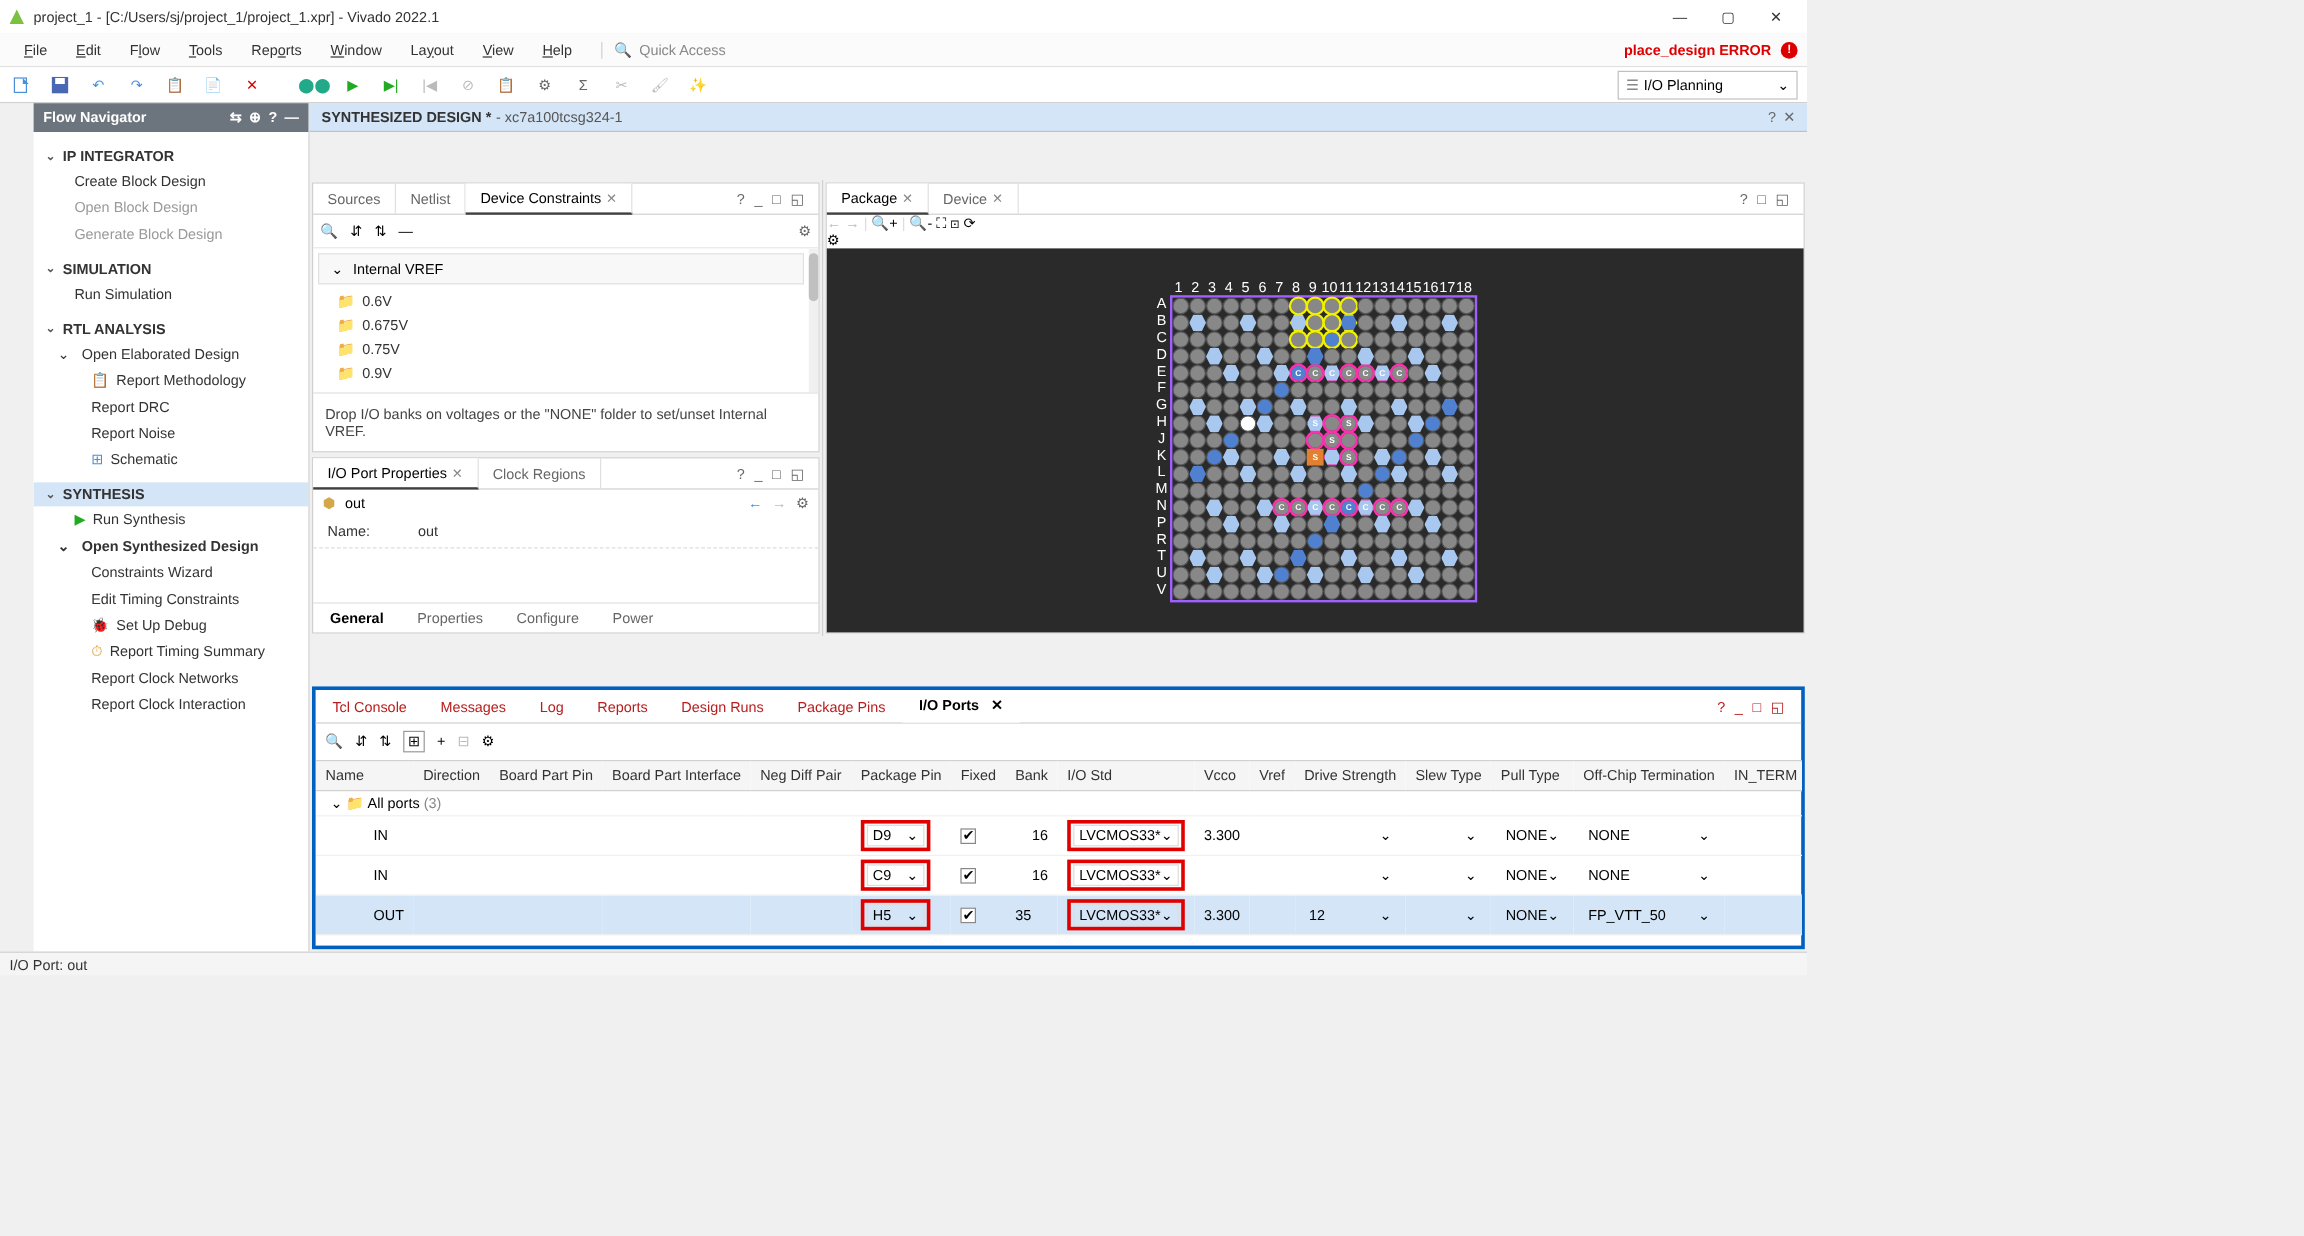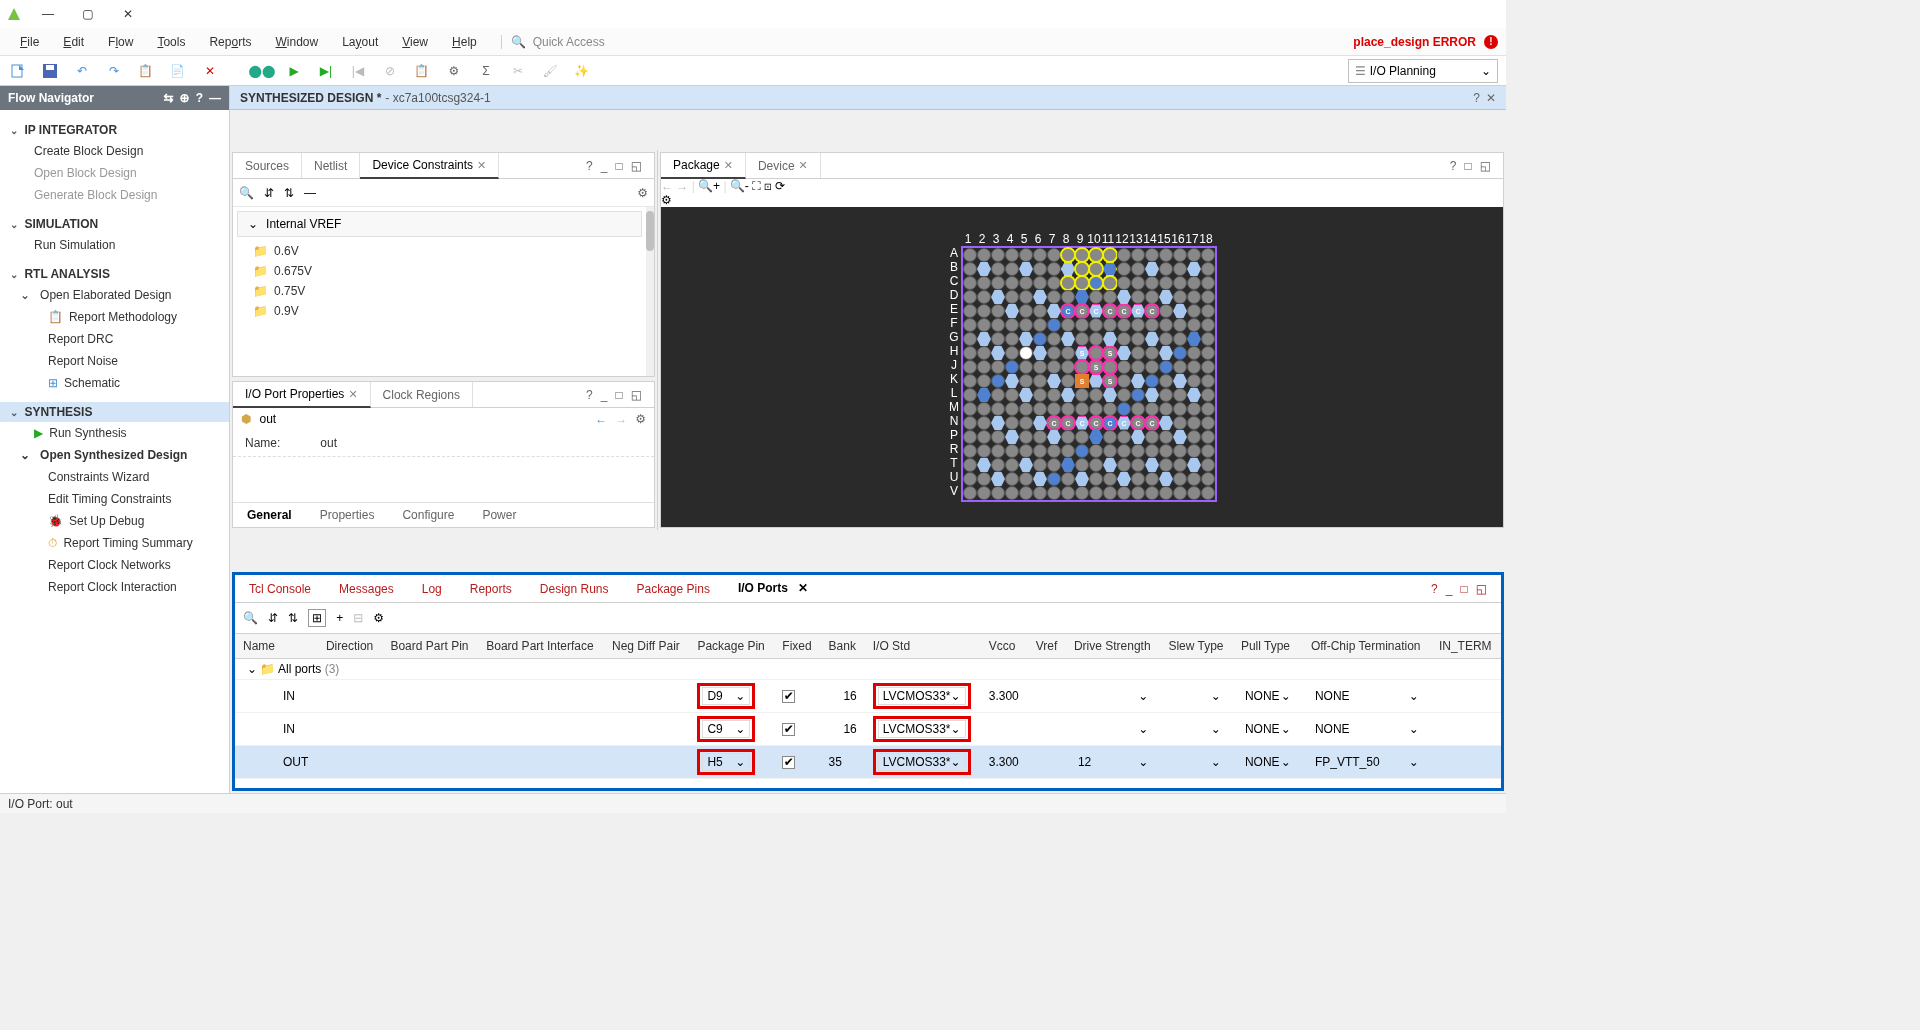--- a/index.html
+++ b/index.html
@@ -13,21 +13,21 @@
 .menubar .mitem span.u { text-decoration: underline; }
 .menubar .spacer { width: 12px; }
 .menubar .qaccess { border-left: 1px solid #d0d0d0; padding: 0 10px; color: #888; display: flex; align-items: center; gap: 6px; }
 .menubar .right { margin-left: auto; display: flex; align-items: center; gap: 8px; }
 .menubar .err { color: #d00; font-weight: 700; }
 .errdot { width: 14px; height: 14px; border-radius: 50%; background: #d00; color: #fff; display: flex; align-items: center; justify-content: center; font-size: 10px; font-weight: bold; }
 .toolbar { height: 30px; background: #fff; border-bottom: 1px solid #d0d0d0; display: flex; align-items: center; padding: 0 8px; gap: 12px; }
 .toolbar .tbtn { width: 20px; height: 20px; display: flex; align-items: center; justify-content: center; color: #555; cursor: pointer; }
 .toolbar .modesel { margin-left: auto; border: 1px solid #c0c0c0; height: 24px; width: 150px; display: flex; align-items: center; padding: 0 6px; background: #fff; }
 .toolbar .modesel .chev { margin-left: auto; }
-.main { flex: 1; display: flex; min-height: 0; }
+.main { flex: 1; display: flex; min-height: 0; padding-left: 28px; }
 .flownav { width: 230px; background: #fff; border-right: 1px solid #d0d0d0; display: flex; flex-direction: column; }
 .flownav .hdr { background: #6c757d; color: #fff; height: 24px; display: flex; align-items: center; padding: 0 8px; font-weight: bold; }
 .flownav .hdr .icns { margin-left: auto; display: flex; gap: 6px; font-size: 11px; }
 .flownav .tree { flex: 1; overflow-y: auto; padding: 6px 0; }
 .flownav .sec { padding: 4px 0; }
 .flownav .sech { display: flex; align-items: center; padding: 3px 10px; font-weight: bold; color: #333; cursor: pointer; }
 .flownav .sech.active { background: #d4e5f7; }
 .flownav .sech .ar { margin-right: 6px; font-size: 10px; color: #555; }
 .flownav .item { padding: 4px 10px 4px 34px; color: #333; cursor: pointer; display: flex; align-items: center; gap: 6px; }
 .flownav .item.sub { padding-left: 48px; }
@@ -96,20 +96,21 @@
 </style>
 </head>
 <body>
 
 <div class="titlebar">
   <span class="logo">
     <svg width="14" height="14">
         <polygon points="7,1 13,13 1,13" fill="#7ac142"></polygon>
       </svg>
   </span>
+  <span class="title">project_1 - [C:/Users/sj/project_1/project_1.xpr] - Vivado 2022.1</span>
   <div class="winbtn">—</div>
   <div class="winbtn">▢</div>
   <div class="winbtn">✕</div>
 </div>
 
 <div class="menubar">
   <div class="mitem"><span class="u">F</span><span>ile</span></div>
   <div class="mitem"><span class="u">E</span>dit</div>
   <div class="mitem">F<span class="u">l</span>ow</div>
   <div class="mitem"><span class="u">T</span>ools</div>
@@ -302,20 +303,21 @@
                 </div>
               <div class="vrefitem">
                   <span class="folder">📁</span>
                   <span>0.9V</span>
                 </div>
             </div>
             <div class="scrollbar">
                 <div style="background:#c0c0c0;height:40px;margin-top:4px;border-radius:4px"></div>
               </div>
           </div>
+          <div class="helptext">Drop I/O banks on voltages or the "NONE" folder to set/unset Internal VREF.</div>
         </div>
 
         <div class="panel" style="flex:1">
           <div class="tabrow">
             <div class="tab active">
                 <span>I/O Port Properties</span>
                 <span class="x">✕</span>
               </div>
             <div class="tab">Clock Regions</div>
             <div style="flex:1"></div>

